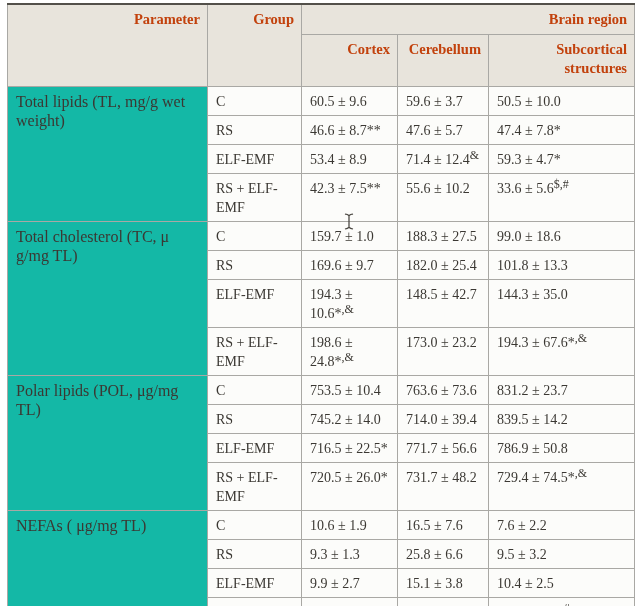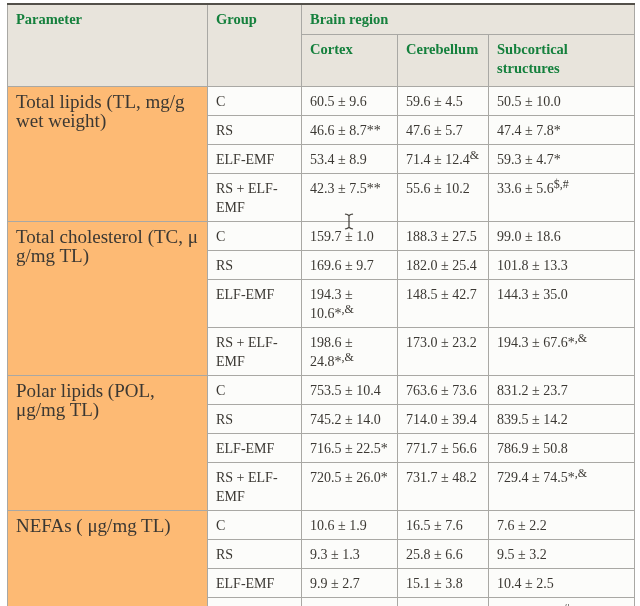--- a/index.html
+++ b/index.html
@@ -42,33 +42,34 @@
     vertical-align: top;
     text-align: left;
     padding: 5px 7px 4px 8px;
     line-height: 19px;
     word-wrap: break-word;
   }
   thead th {
     background: #e8e4dc;
     font-weight: bold;
     font-size: 14.5px;
-    color: #15803d;
+    color: #c2410c;
+    text-align: right;
   }
   tr.hrow1 th { height: 20px; }
   tr.hrow2 th { height: 42px; }
 
   tbody td {
     background: #fcfcfa;
     font-size: 14px;
     font-weight: normal;
   }
   td.param {
-    font-size: 19px;
-    background: #fdba74;
+    font-size: 16px;
+    background: #14b8a6;
   }
   td.group { font-size: 14px; }
   tr.single td { height: 19px; }
 
   tr.block-first td { border-top: 1px solid #8f8e8a; }
 
   sup.mark {
     font-size: 12px;
     line-height: 0;
     vertical-align: 5px;
@@ -107,21 +108,21 @@
           <th>Cerebellum</th>
           <th>Subcortical structures</th>
         </tr>
       </thead>
       <tbody>
 
         <tr class="single block-first">
           <td class="param" rowspan="4">Total lipids (TL, mg/g wet weight)</td>
           <td class="group">C</td>
           <td><span>60.5 ± 9.6</span></td>
-          <td><span>59.6 ± 4.5</span></td>
+          <td><span>59.6 ± 3.7</span></td>
           <td><span>50.5 ± 10.0</span></td>
         </tr>
         <tr class="single">
           <td class="group">RS</td>
           <td><span>46.6 ± 8.7**</span></td>
           <td><span>47.6 ± 5.7</span></td>
           <td><span>47.4 ± 7.8*</span></td>
         </tr>
         <tr class="single">
           <td class="group">ELF-EMF</td>

